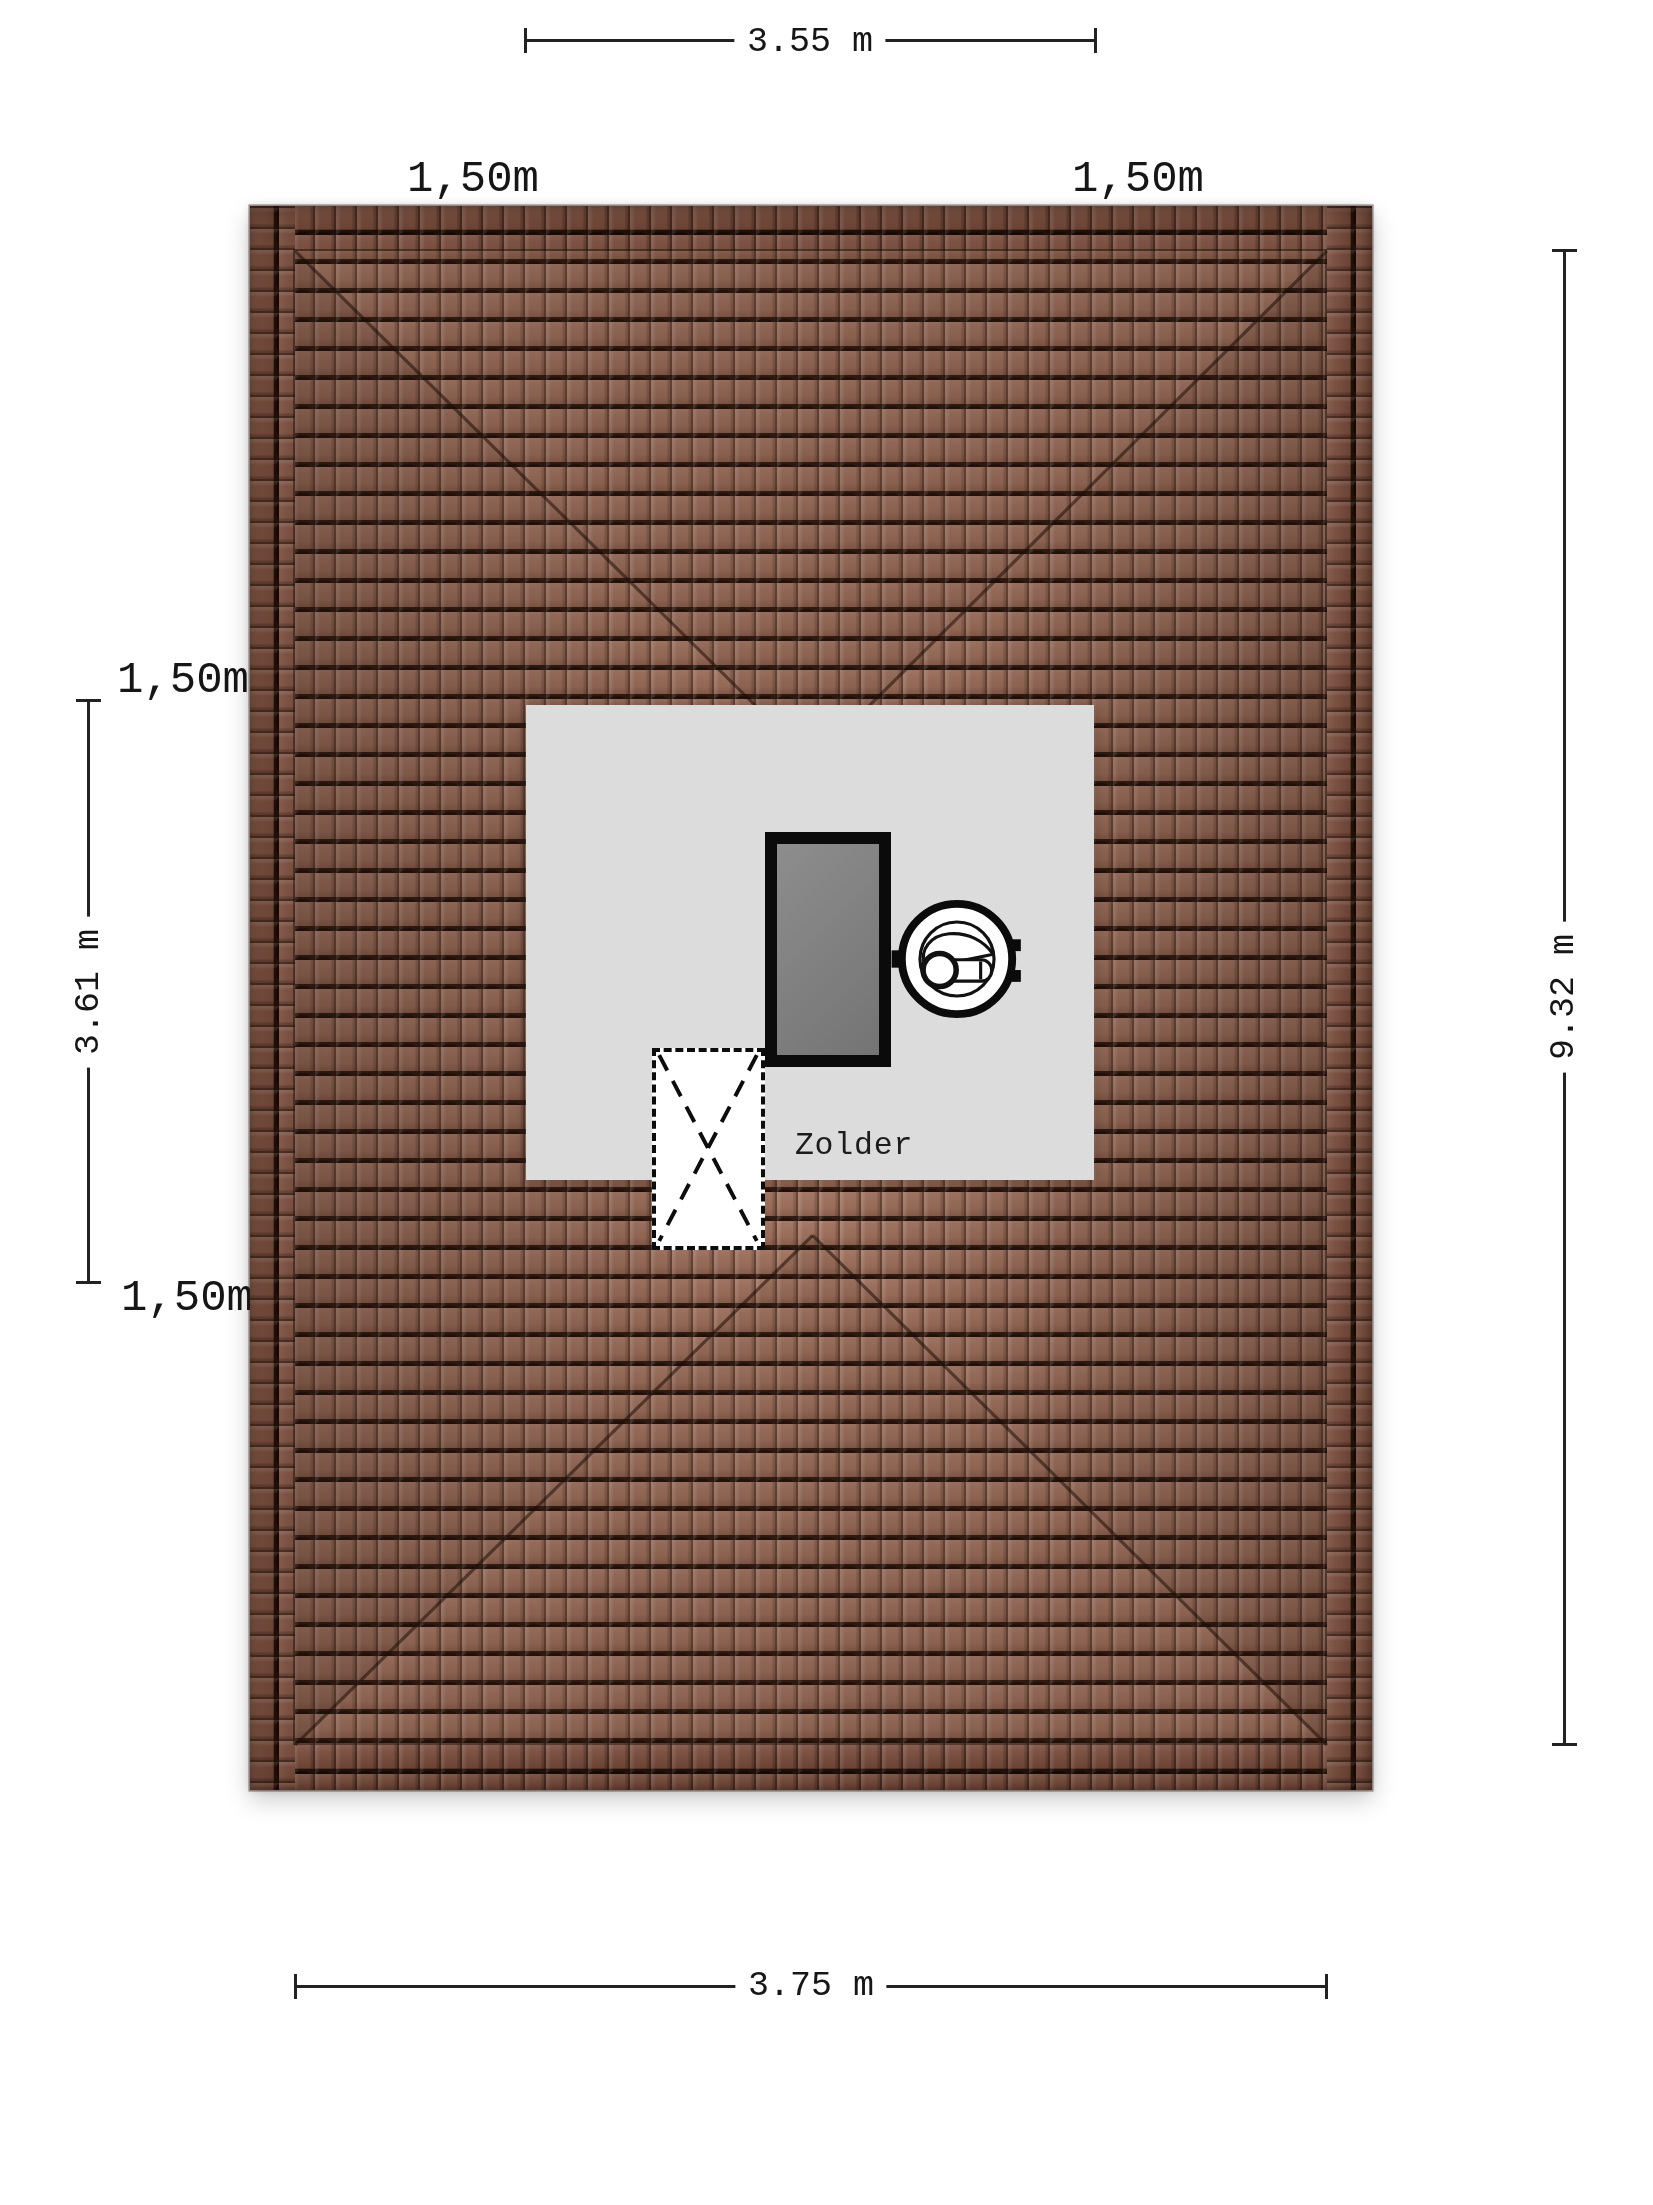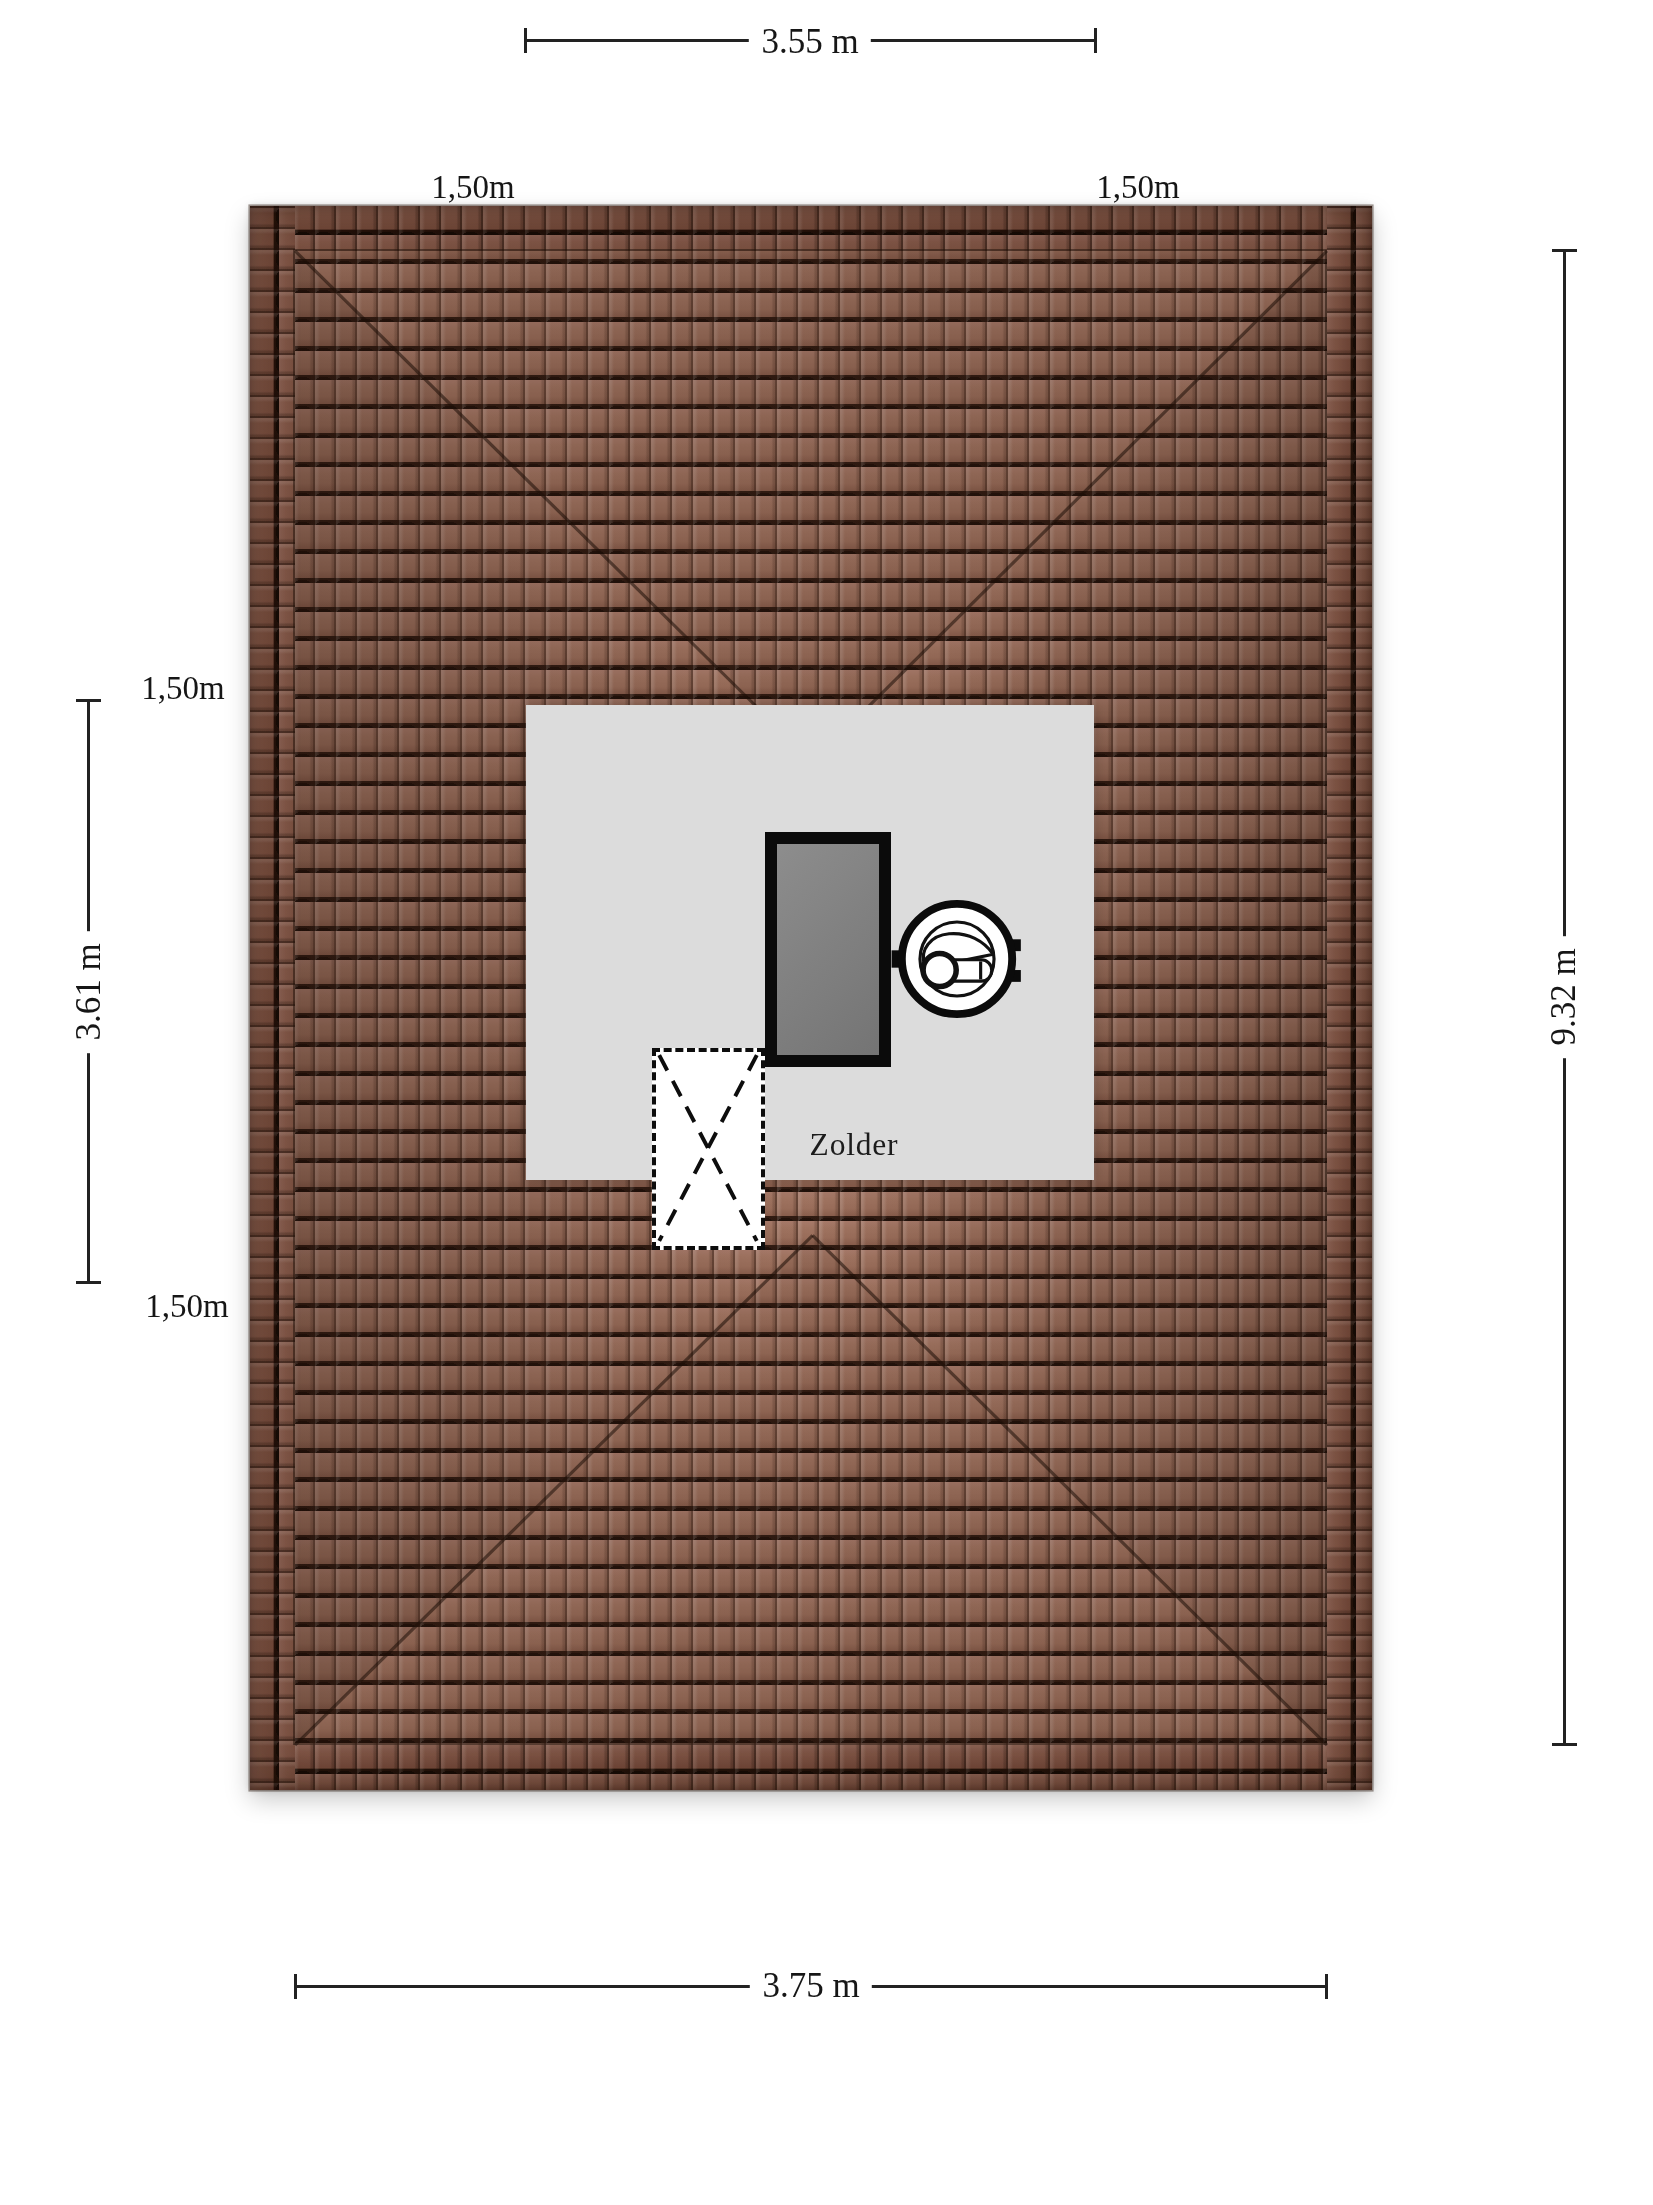--- a/index.html
+++ b/index.html
@@ -1,26 +1,26 @@
 <!DOCTYPE html>
 <html style="font-size:12.6px"><head>
 <meta charset="utf-8">
 <style>
   html,body{margin:0;padding:0;background:#ffffff;}
   .canvas{position:relative;width:1654px;height:2205px;background:#ffffff;overflow:hidden;
-          font-family:Liberation Serif, serif;}
+          font-family:Liberation Mono, monospace;}
 
   
   .dim-line{position:absolute;background:#222222;}
   .dim-cap{position:absolute;background:#222222;}
   .dim-label{position:absolute;background:#ffffff;color:#161616;font-size:35px;
              padding:1.6px 12.6px;white-space:nowrap;transform:translate(-50%,-50%);}
   .dim-label.vert{transform:translate(-50%,-50%) rotate(-90deg);}
-  .offset-label{position:absolute;color:#161616;font-size:33px;white-space:nowrap;
-                transform:translate(-50%,-50%);margin-top:8px;}
+  .offset-label{position:absolute;color:#161616;font-size:44px;white-space:nowrap;
+                transform:translate(-50%,-50%);}
 
   
   .roof{position:absolute;left:250px;top:206px;width:1122px;height:1584px;
         box-shadow:0 0 0 1.6px rgba(50,30,20,.45), 0 9.5px 23.6px rgba(0,0,0,.22), 0 0 6.3px rgba(0,0,0,.18);}
   .tile-field{position:absolute;inset:0;
     background-color:#a1735f;
     background-image:
       radial-gradient(ellipse 12.6px 5.5px at 50% 100%, rgba(30,15,8,.80) 56%, rgba(30,15,8,0) 59%),
       linear-gradient(to right, rgba(48,26,16,.50) 0px, rgba(48,26,16,.50) 1.6px,
          rgba(255,255,255,.14) 1.6px, rgba(255,255,255,.14) 3.9px,

